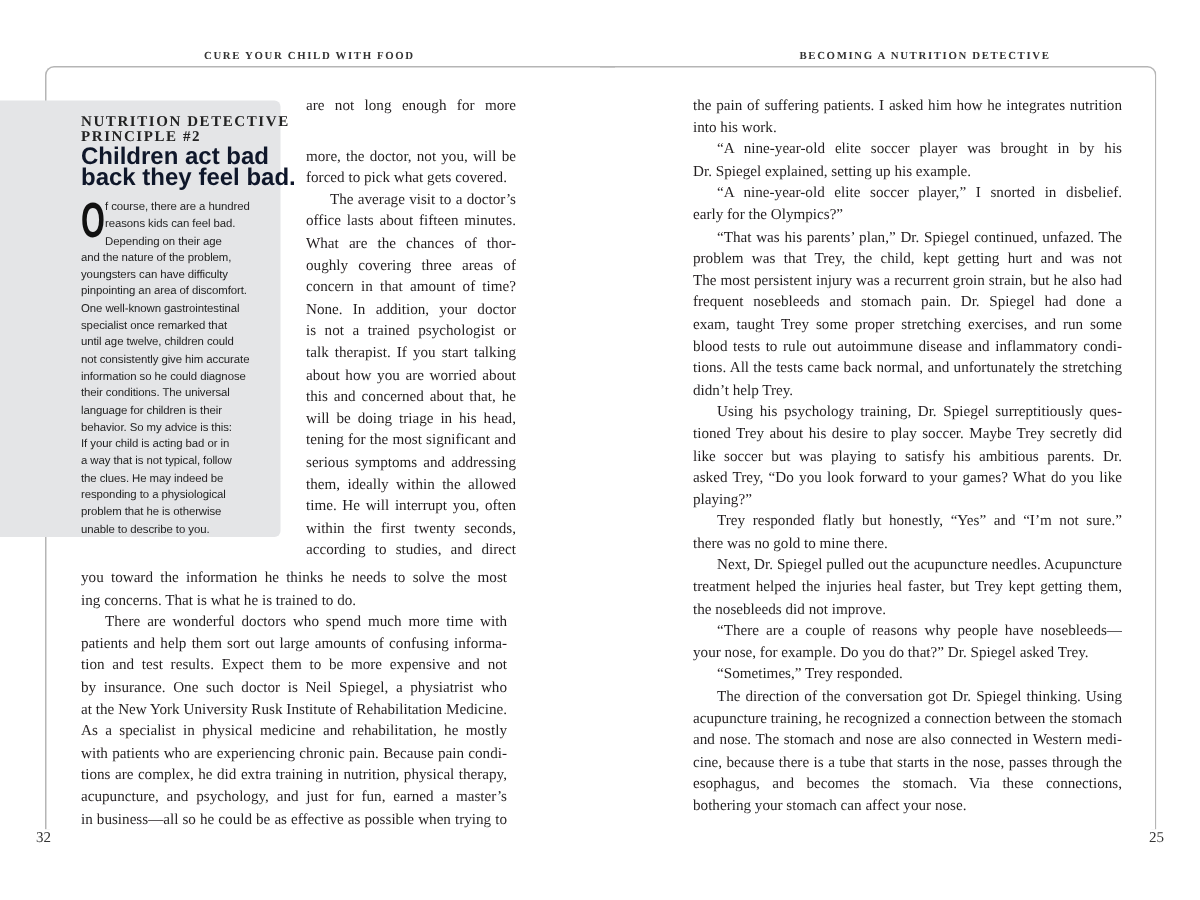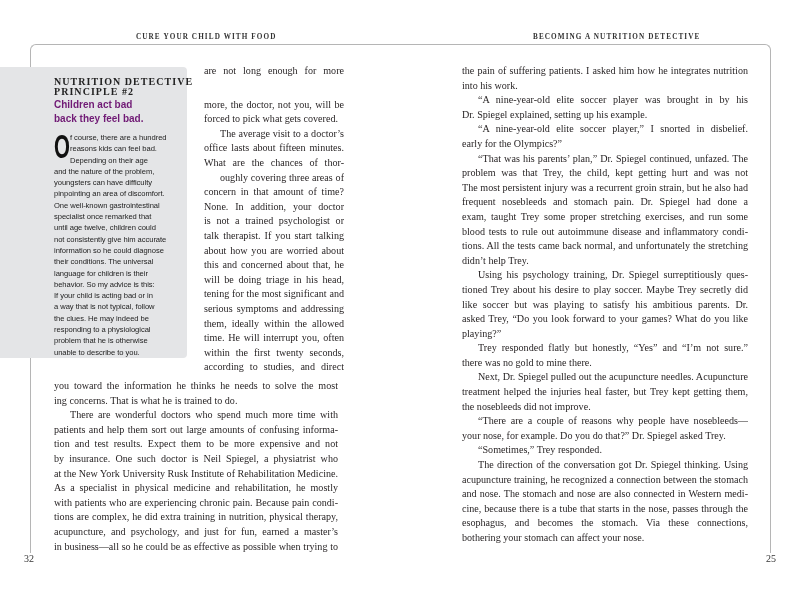--- a/index.html
+++ b/index.html
@@ -28,22 +28,22 @@
       position: absolute; left: 0; top: 67px; width: 187px; height: 291px;
       background: #e4e5e7; border-top-right-radius: 4px; border-bottom-right-radius: 4px;
     }
     .sb-kicker {
       position: absolute; left: 54px; top: 77px; width: 130px;
       font-family: "Liberation Serif", serif; font-weight: bold; font-size: 10px;
       letter-spacing: 1.05px; line-height: 9.6px; text-transform: uppercase; color: #222;
     }
     .sb-title {
       position: absolute; left: 54px; top: 98px; width: 130px;
-      font-family: "Liberation Sans", sans-serif; font-weight: bold; font-size: 10px;
-      line-height: 14px; color: #701a75;
+      font-family: "Liberation Sans", sans-serif; font-weight: bold; font-size: 16px;
+      line-height: 14px; color: #0f172a;
     }
     .sb-body {
       position: absolute; left: 54px; top: 132px; width: 128px;
       font-family: "Liberation Sans", sans-serif; font-size: 7.6px; line-height: 11.3px;
       color: #222; letter-spacing: -0.05px;
     }
     .dropcap {
       float: left; font-family: "Liberation Sans", sans-serif; font-weight: bold;
       font-size: 33px; line-height: 27px; margin: 1px 4px 0 0; color: #111;
       transform: scaleX(0.62); transform-origin: left top; width: 12px;
@@ -112,21 +112,21 @@
     <span class="sb-line">unable to describe to you.</span>
   </div>
 
 <div class="col-left-narrow" id="col-narrow">
     <span class="ln" style="white-space: normal; height: 14.6px; overflow: hidden;">are not long enough for more</span>
     <span class="ln" style="white-space: normal; height: 14.6px; overflow: hidden; margin-top: 19px;">more, the doctor, not you, will be</span>
     <span class="ln last">forced to pick what gets covered.</span>
     <span class="ln indent" style="white-space: normal; height: 14.6px; overflow: hidden;">The average visit to a doctor’s</span>
     <span class="ln" style="white-space: normal; height: 14.6px; overflow: hidden;">office lasts about fifteen minutes.</span>
     <span class="ln" style="white-space: normal; height: 14.6px; overflow: hidden;">What are the chances of thor-</span>
-    <span class="ln" style="white-space: normal; height: 14.6px; overflow: hidden; margin-left: 16px;">oughly covering three areas of</span>
+    <span class="ln" style="white-space: normal; height: 14.6px; overflow: hidden;">oughly covering three areas of</span>
     <span class="ln" style="white-space: normal; height: 14.6px; overflow: hidden;">concern in that amount of time?</span>
     <span class="ln" style="white-space: normal; height: 14.6px; overflow: hidden;">None. In addition, your doctor</span>
     <span class="ln" style="white-space: normal; height: 14.6px; overflow: hidden;">is not a trained psychologist or</span>
     <span class="ln" style="white-space: normal; height: 14.6px; overflow: hidden;">talk therapist. If you start talking</span>
     <span class="ln" style="white-space: normal; height: 14.6px; overflow: hidden;">about how you are worried about</span>
     <span class="ln" style="white-space: normal; height: 14.6px; overflow: hidden;">this and concerned about that, he</span>
     <span class="ln" style="white-space: normal; height: 14.6px; overflow: hidden;">will be doing triage in his head, lis-</span>
     <span class="ln" style="white-space: normal; height: 14.6px; overflow: hidden;">tening for the most significant and</span>
     <span class="ln" style="white-space: normal; height: 14.6px; overflow: hidden;">serious symptoms and addressing</span>
     <span class="ln" style="white-space: normal; height: 14.6px; overflow: hidden;">them, ideally within the allowed</span>

